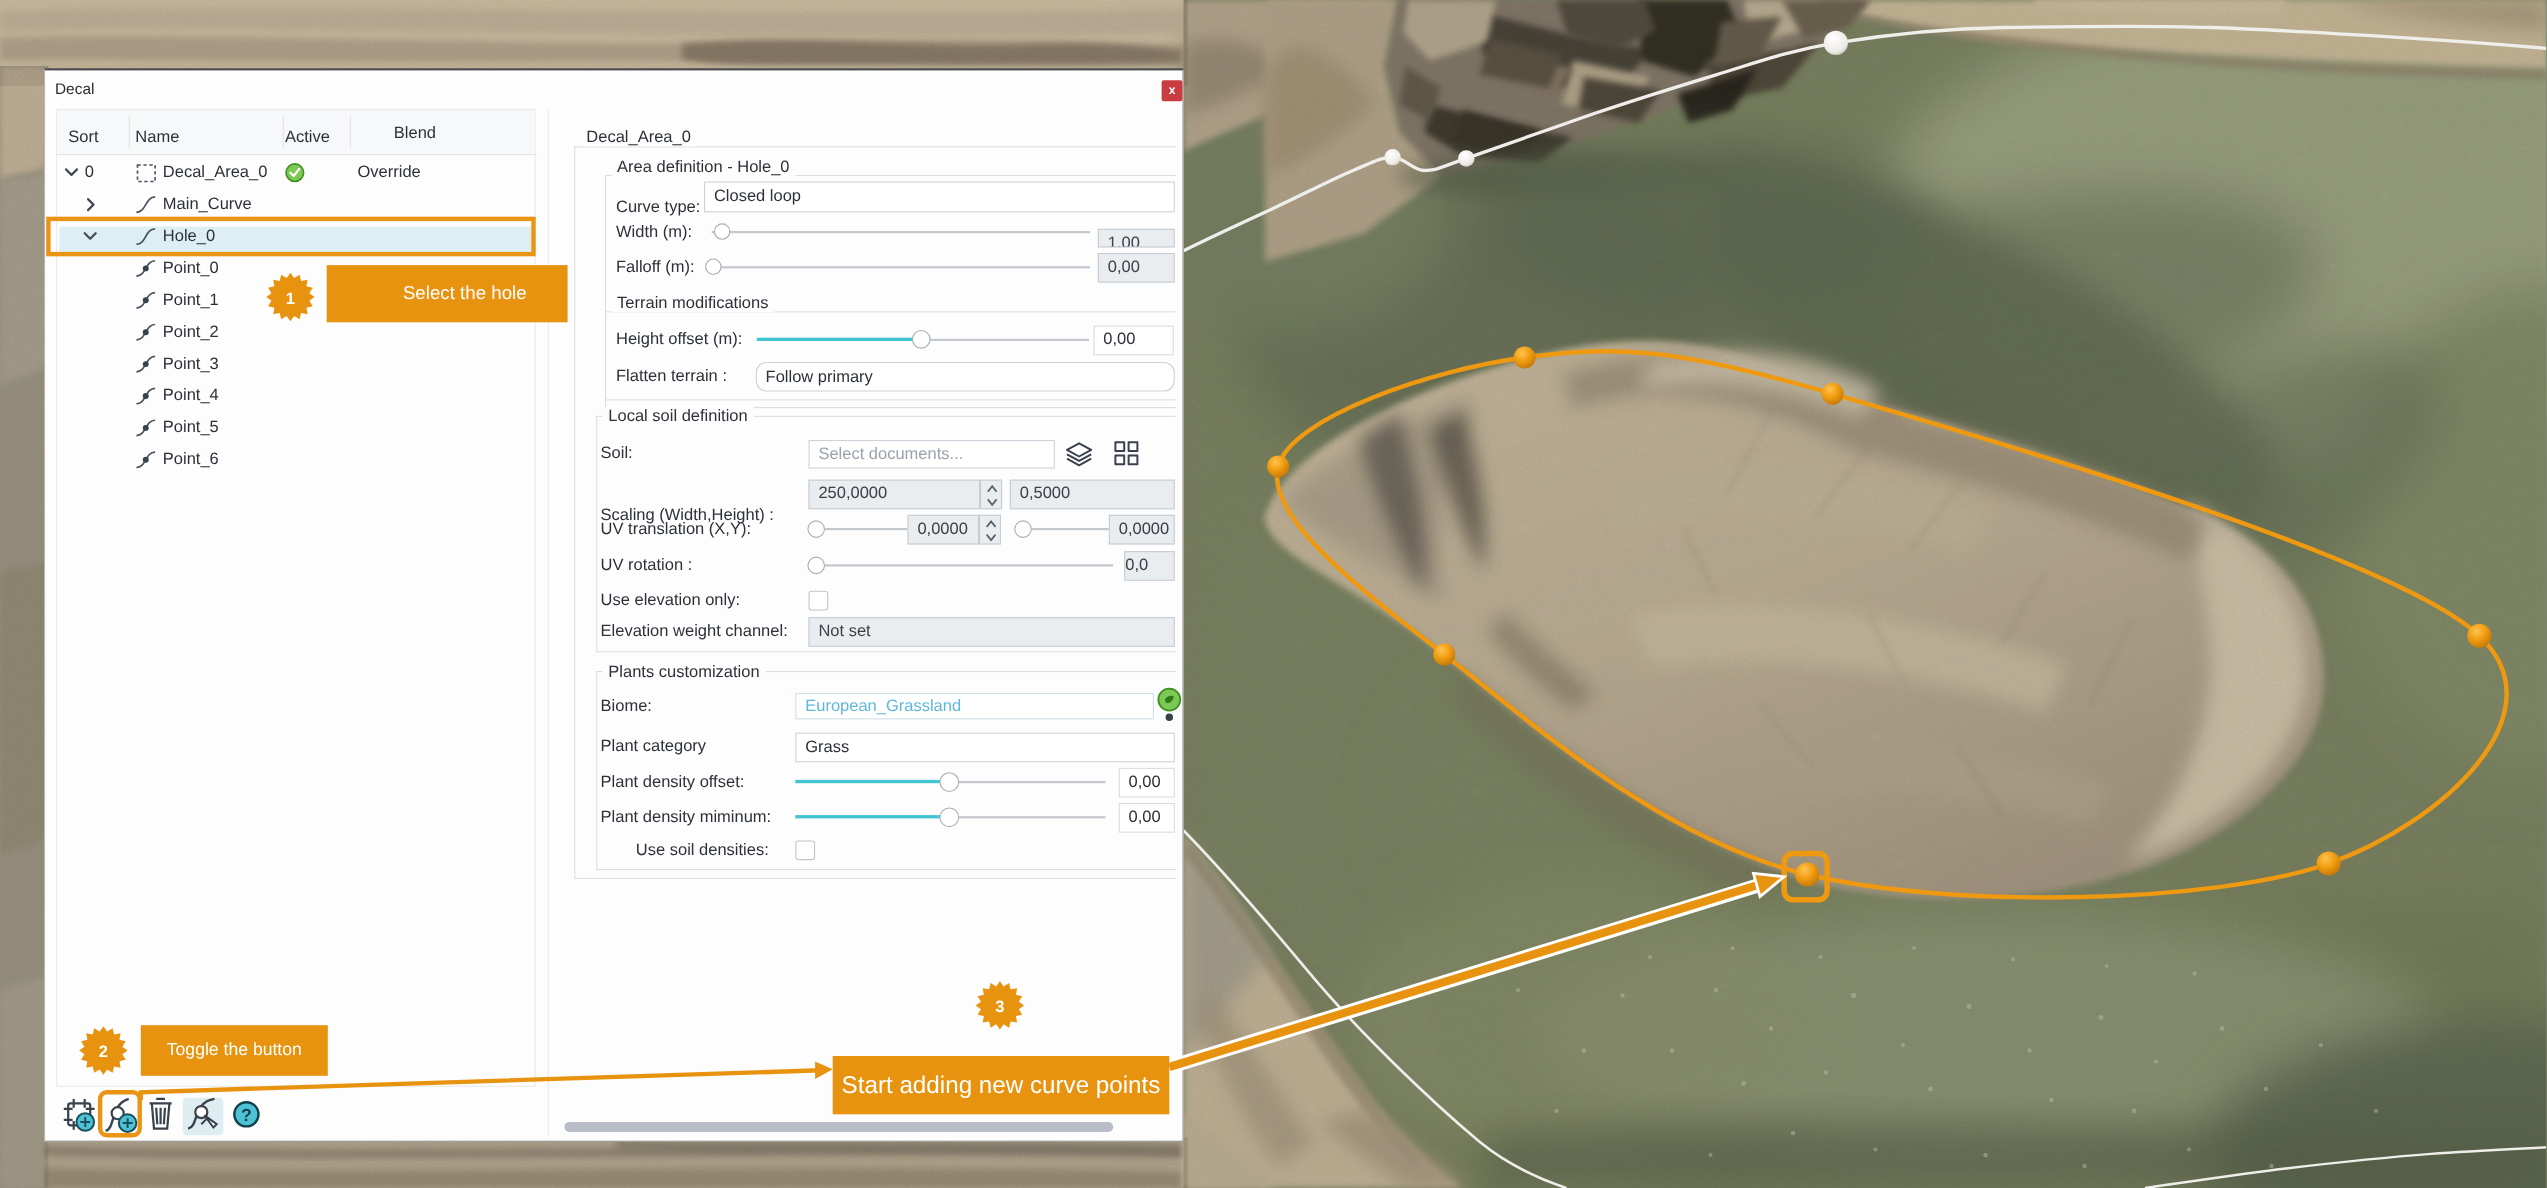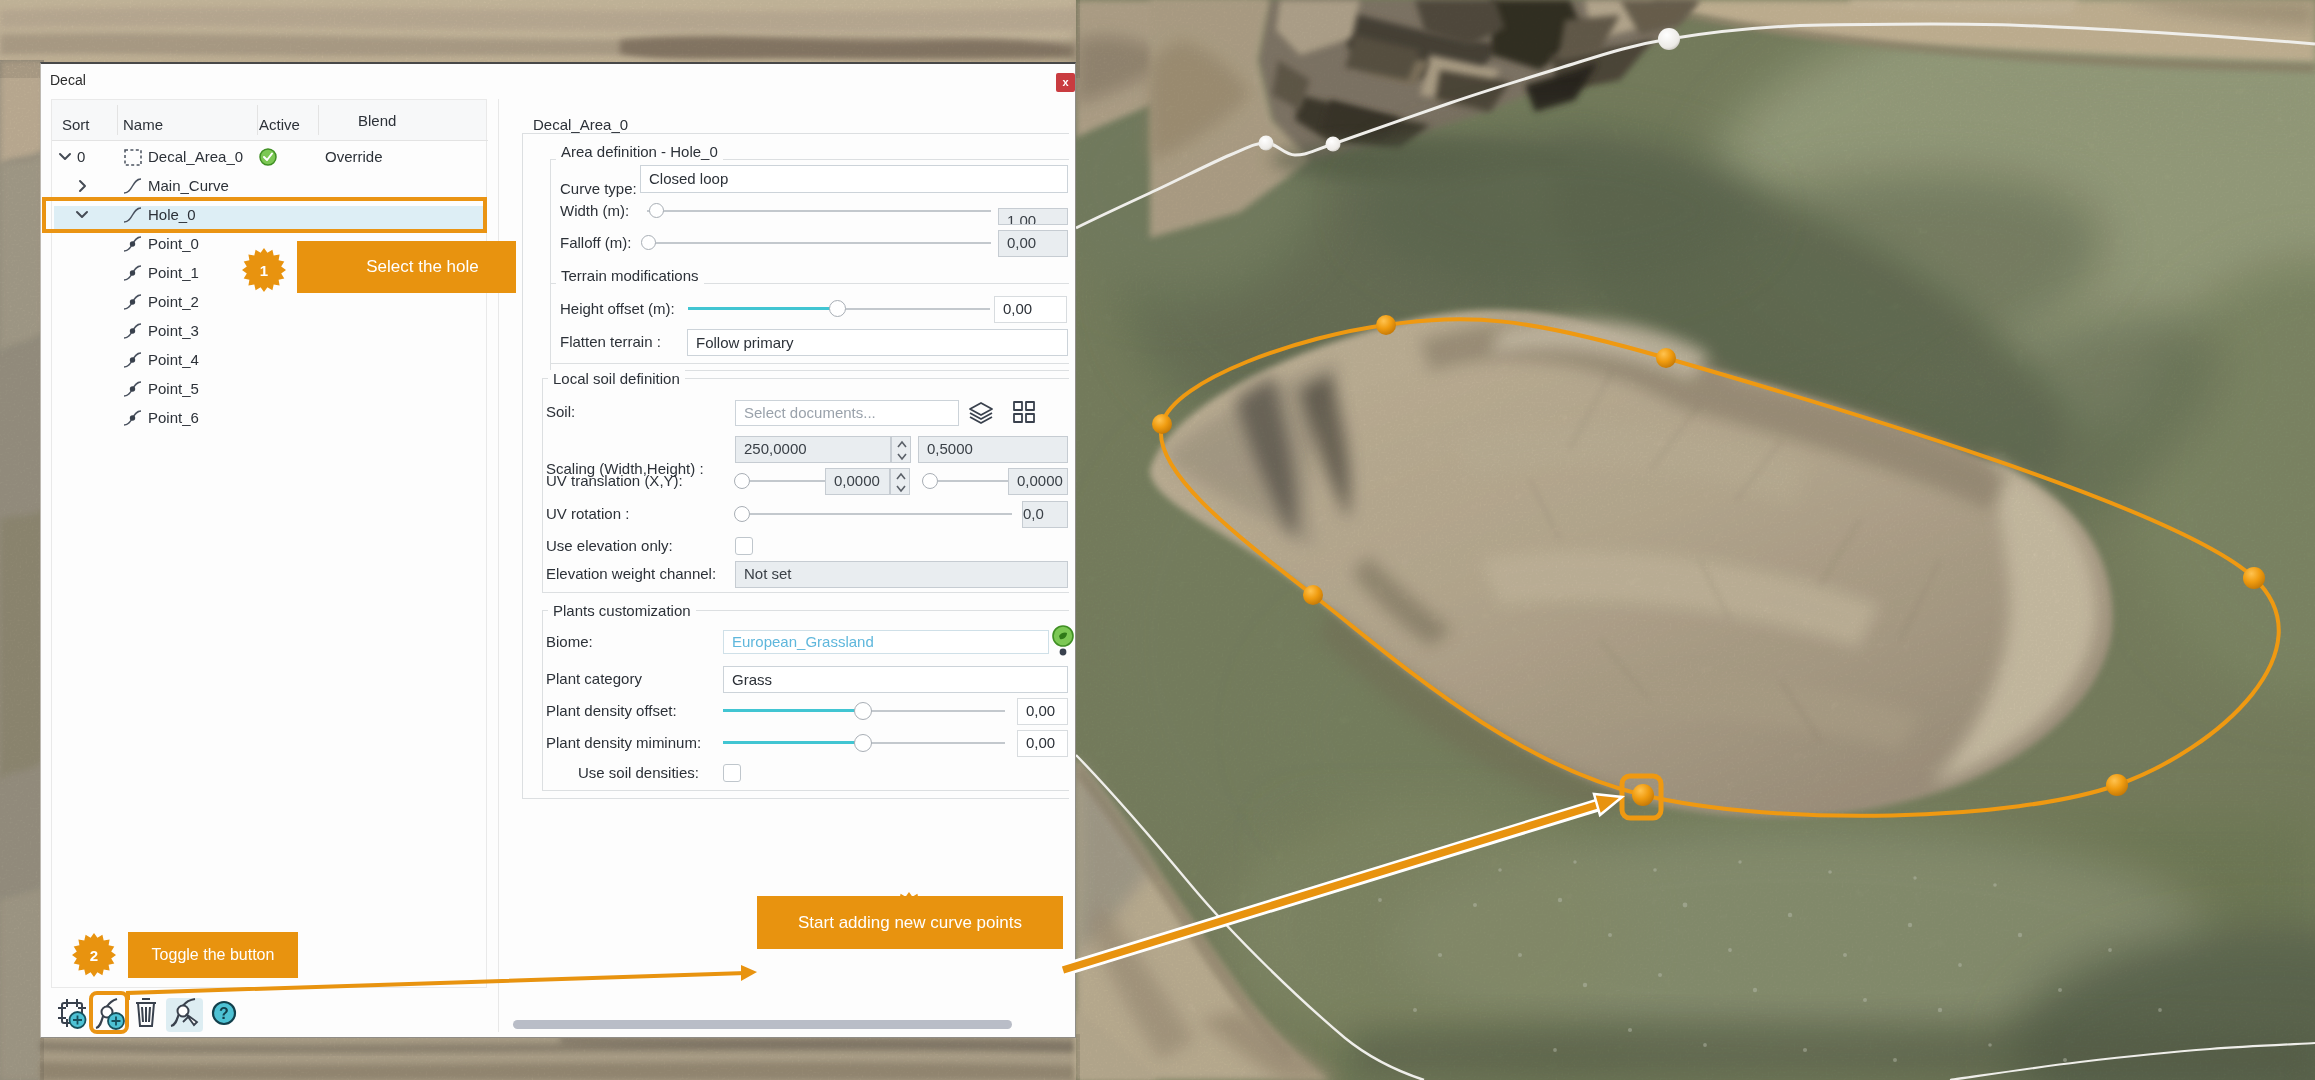--- a/index.html
+++ b/index.html
@@ -322,21 +322,21 @@
   <div class="gfield" style="left:957px;top:166px;width:70px;height:27px;">0,00</div>
 
   <div class="grp" style="left:509px;top:219px;width:518px;height:79px;"></div>
   <div class="glab" style="left:515px;top:203px;">Terrain modifications</div>
   <div class="lbl" style="left:519px;top:236px;">Height offset (m):</div>
   <div class="ctrack" style="left:647px;top:243px;width:150px;"></div>
   <div class="track" style="left:797px;top:244px;width:152px;"></div>
   <div class="knob" style="left:788px;top:236px;width:17px;height:17px;"></div>
   <div class="field" style="left:953px;top:232px;width:73px;height:27px;border-color:#d8dcdf;">0,00</div>
   <div class="lbl" style="left:519px;top:269px;">Flatten terrain :</div>
-  <div class="field" style="left:646px;top:265px;width:381px;height:27px;line-height:25px;">Follow primary</div>
+  <div class="field" style="left:646px;top:265px;width:381px;height:27px;line-height:25px;border-radius:10px;">Follow primary</div>
 
   <div class="grp" style="left:501px;top:314px;width:526px;height:213px;"></div>
   <div class="glab" style="left:507px;top:306px;">Local soil definition</div>
   <div class="lbl" style="left:505px;top:339px;">Soil:</div>
   <div class="field" style="left:694px;top:336px;width:224px;height:26px;color:#9aa2ab;line-height:24px;">Select documents...</div>
   <svg width="80" height="34" viewBox="0 0 80 34" style="position:absolute;left:924px;top:332px;">
     <g stroke="#39414d" stroke-width="1.8" fill="none" stroke-linejoin="round">
       <path d="M16,7 L27,13 L16,19 L5,13 Z"></path>
       <path d="M5,17 L16,23 L27,17"></path>
       <path d="M5,21 L16,27 L27,21"></path>
@@ -417,14 +417,14 @@
 <svg width="46" height="46" viewBox="0 0 46 46" style="position:absolute;left:71px;top:932px;">
   <polygon points="23.0,1.0 26.4,5.8 31.4,2.7 32.7,8.4 38.6,7.4 37.6,13.3 43.3,14.6 40.2,19.6 45.0,23.0 40.2,26.4 43.3,31.4 37.6,32.7 38.6,38.6 32.7,37.6 31.4,43.3 26.4,40.2 23.0,45.0 19.6,40.2 14.6,43.3 13.3,37.6 7.4,38.6 8.4,32.7 2.7,31.4 5.8,26.4 1.0,23.0 5.8,19.6 2.7,14.6 8.4,13.3 7.4,7.4 13.3,8.4 14.6,2.7 19.6,5.8" fill="#e8930f"></polygon>
   <text x="23" y="29" font-size="15" font-weight="bold" fill="#fff" text-anchor="middle" font-family="Liberation Sans,sans-serif">2</text>
 </svg>
 <svg width="46" height="46" viewBox="0 0 46 46" style="position:absolute;left:886px;top:891px;">
   <polygon points="23.0,1.0 26.4,5.8 31.4,2.7 32.7,8.4 38.6,7.4 37.6,13.3 43.3,14.6 40.2,19.6 45.0,23.0 40.2,26.4 43.3,31.4 37.6,32.7 38.6,38.6 32.7,37.6 31.4,43.3 26.4,40.2 23.0,45.0 19.6,40.2 14.6,43.3 13.3,37.6 7.4,38.6 8.4,32.7 2.7,31.4 5.8,26.4 1.0,23.0 5.8,19.6 2.7,14.6 8.4,13.3 7.4,7.4 13.3,8.4 14.6,2.7 19.6,5.8" fill="#e8930f"></polygon>
   <text x="23" y="29" font-size="15" font-weight="bold" fill="#fff" text-anchor="middle" font-family="Liberation Sans,sans-serif">3</text>
 </svg>
 <div class="obox" style="left:297px;top:241px;width:187px;height:52px;font-size:17px;padding-left:32px;">Select the hole</div>
 <div class="obox" style="left:128px;top:932px;width:170px;height:46px;font-size:16px;">Toggle the button</div>
-<div class="obox" style="left:757px;top:896px;width:306px;height:53px;font-size:17px;">Start adding new curve points</div>
+<div class="obox" style="left:757px;top:960px;width:306px;height:53px;font-size:22px;">Start adding new curve points</div>
 </div>
 
 </body></html>

